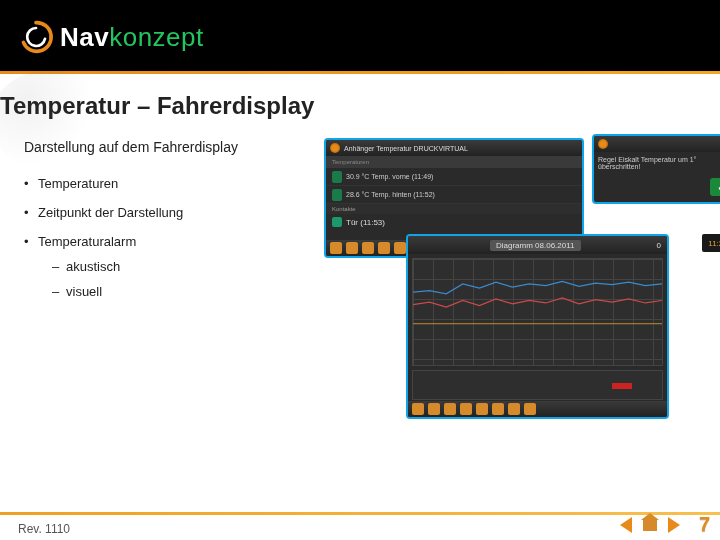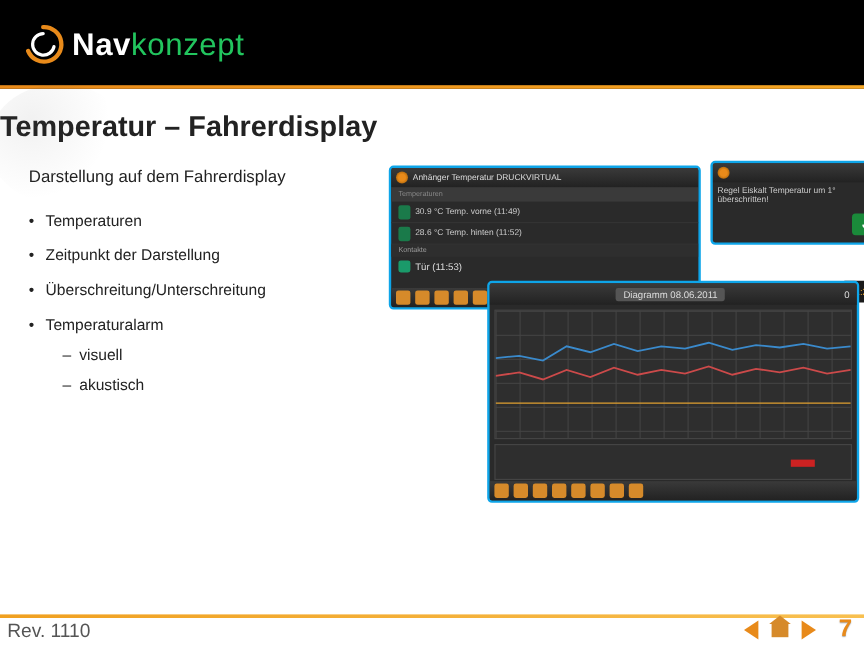--- a/index.html
+++ b/index.html
@@ -220,21 +220,21 @@
     color: #fff;
     font-size: 12px;
     display: flex;
     align-items: center;
     justify-content: center;
     margin: 2px;
   }
   .scr-graph {
     top: 96px;
     left: 92px;
-    width: 310px;
+    width: 263px;
     height: 185px;
   }
   .graph-header {
     background: linear-gradient(#3a3a3a, #222);
     height: 18px;
     display: flex;
     align-items: center;
     justify-content: space-between;
     padding: 0 6px;
     font-size: 8px;
@@ -289,23 +289,23 @@
     justify-content: space-between;
   }
   .footer-line {
     position: absolute;
     top: 0;
     left: 0; right: 0;
     height: 3px;
     background: linear-gradient(90deg, #f0a020, #f8c050);
   }
   .rev {
-    font-size: 16px;
+    font-size: 12px;
     color: #555;
-    margin: 0 0 4px 6px;
+    margin: 0 0 4px 18px;
   }
   .footer-right {
     display: flex;
     align-items: center;
     gap: 6px;
     margin: 0 10px 4px 0;
   }
   .nav-icon {
     width: 18px; height: 16px;
     display: flex;
@@ -374,26 +374,25 @@
 <div class="watermark"></div>
 
 <div class="slide-title">Temperatur – Fahrerdisplay</div>
 
 <div class="content-row">
   <div class="left-col">
     <div class="subtitle">Darstellung auf dem Fahrerdisplay</div>
     <ul class="bullets">
       <li>Temperaturen</li>
       <li>Zeitpunkt der Darstellung</li>
-      <li>Überschreitung/Unterschreitung</li>
       <li>
         <span>Temperaturalarm</span>
         <ul class="sub-bullets">
+          <li>akustisch</li>
           <li>visuell</li>
-          <li>akustisch</li>
         </ul>
       </li>
     </ul>
   </div>
 
   <div class="right-col">
 
     <div class="screenshot-box scr-top">
       <div class="scr-titlebar">
         <div class="st-icon"></div>

